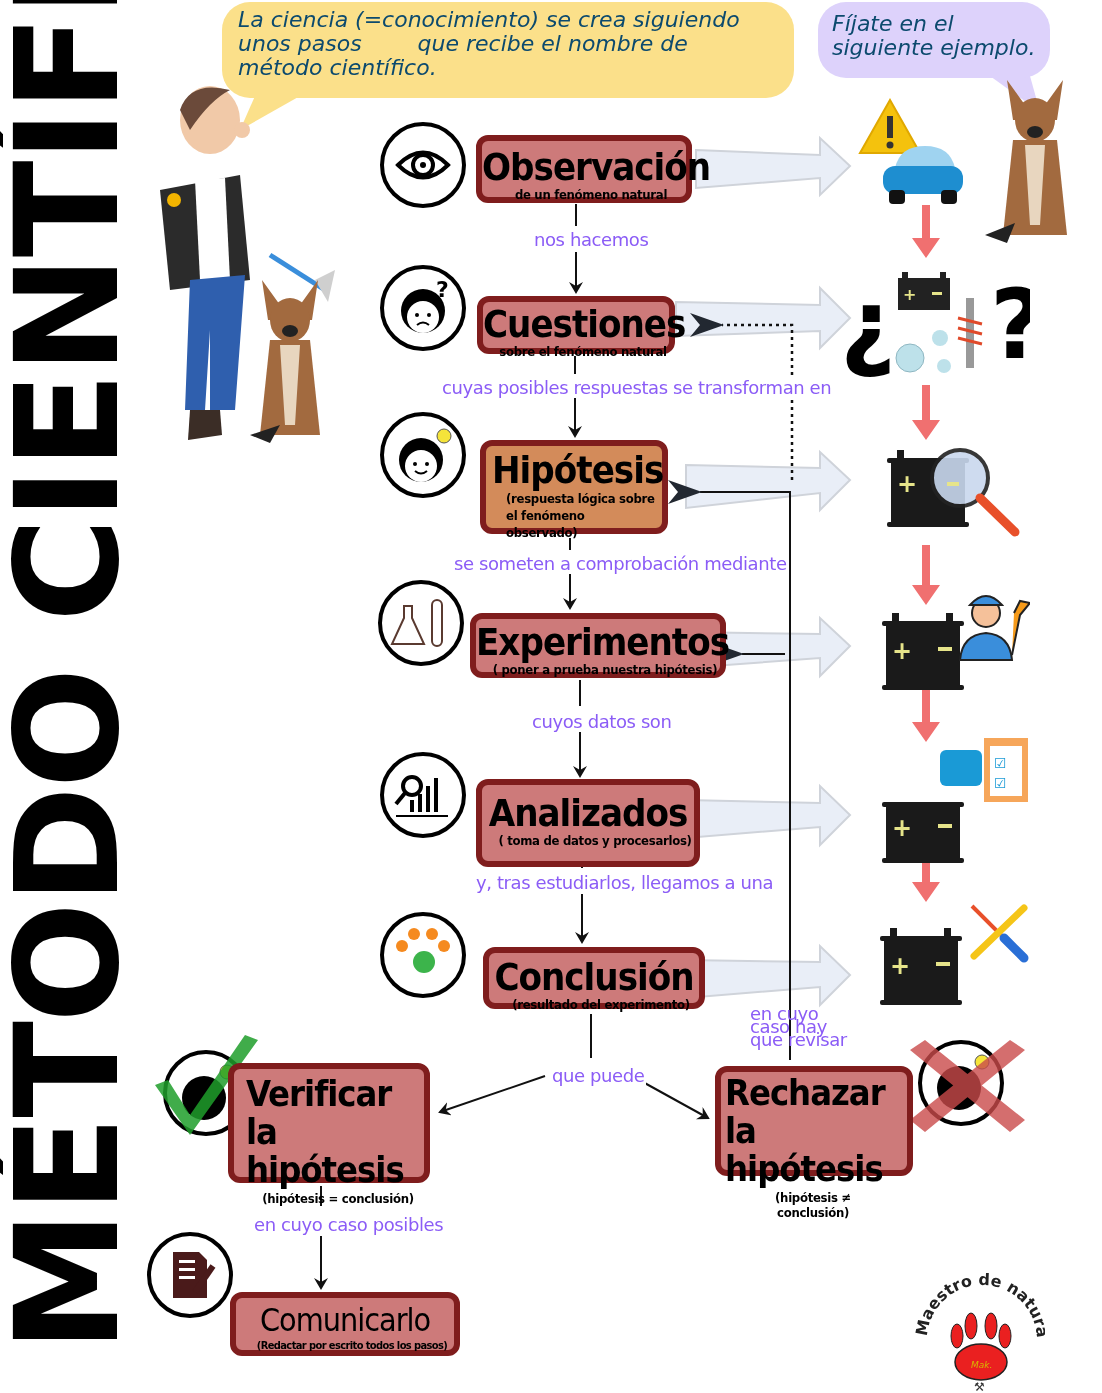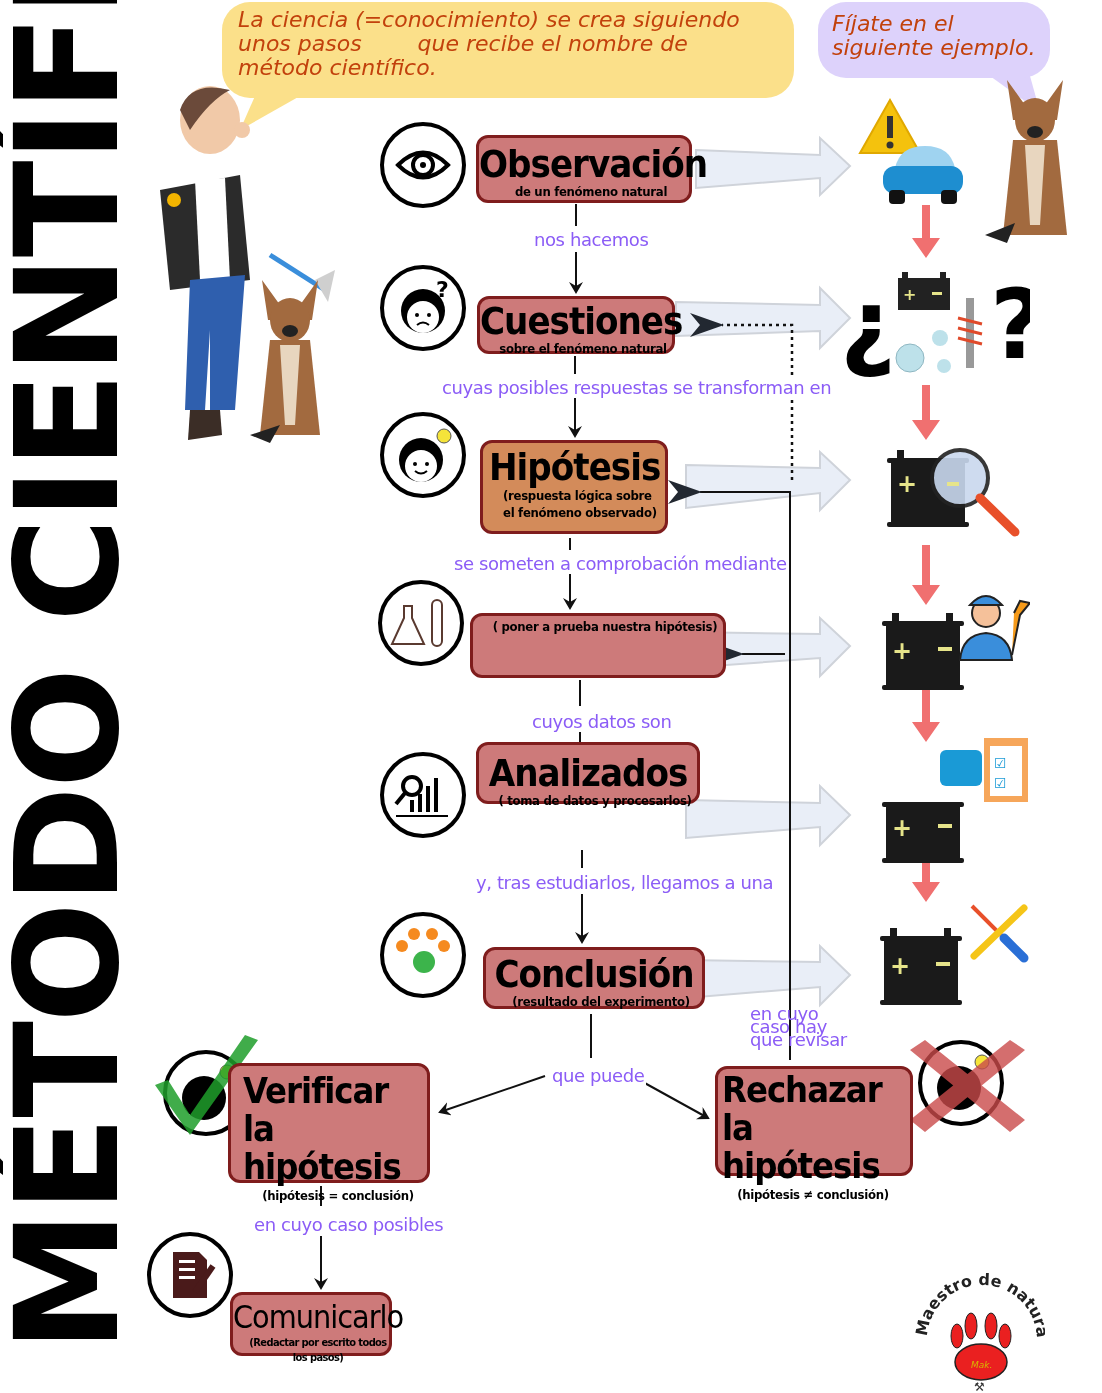--- a/index.html
+++ b/index.html
@@ -1,22 +1,22 @@
 <!DOCTYPE html>
 <html><head>
 <meta charset="utf-8">
 <style>
   html, body { margin:0; padding:0; background:#fff; }
   body { width:1102px; height:1393px; position:relative; overflow:hidden; font-family:"DejaVu Sans", sans-serif; }
   .abs { position:absolute; }
   .vtitle { position:absolute; left:-582px; top:642px; width:1300px; height:120px; transform:rotate(-90deg); transform-origin:center; font-family:"DejaVu Sans", sans-serif; font-weight:bold; font-size:142px; line-height:120px; letter-spacing:-2px; text-align:center; color:#000; white-space:nowrap; }
-  .bubble { position:absolute; border-radius:28px; font-family:"DejaVu Sans", sans-serif; font-style:italic; color:#c2410c; }
+  .bubble { position:absolute; border-radius:28px; font-family:"DejaVu Sans", sans-serif; font-style:italic; color:#0c4a6e; }
   .bubble-yellow { left:222px; top:2px; width:572px; height:96px; background:#fbe08a; font-size:22px; line-height:24px; padding:6px 16px; box-sizing:border-box; }
   .bubble-purple { left:818px; top:2px; width:232px; height:76px; background:#ddd2fb; font-size:22px; line-height:24px; padding:10px 14px; box-sizing:border-box; }
-  .step { position:absolute; background:#cd7a7a; border:3px solid #7f1d1d; border-radius:12px; text-align:center; color:#000; font-family:"DejaVu Sans Condensed","DejaVu Sans", sans-serif; box-sizing:border-box; }
+  .step { position:absolute; background:#cd7a7a; border:6px solid #7f1d1d; border-radius:12px; text-align:center; color:#000; font-family:"DejaVu Sans Condensed","DejaVu Sans", sans-serif; box-sizing:border-box; }
   .step .t { font-weight:bold; font-size:38px; line-height:40px; letter-spacing:-1px; display:block; }
   .step .s { font-weight:bold; font-size:13px; line-height:15px; display:block; letter-spacing:-0.3px;margin-left:14px; }
   .step.orange { background:#d38b5a; }
   .conn { position:absolute; font-family:"DejaVu Sans", sans-serif; font-size:18px; color:#8b5cf6; background:#fff; padding:0 2px; white-space:nowrap; letter-spacing:-0.4px; }
   .iconcircle { position:absolute; width:86px; height:86px; border:4px solid #000; border-radius:50%; background:#fff; box-sizing:border-box; }
   svg.overlay { position:absolute; left:0; top:0; }
 </style>
 </head>
 <body>
 
@@ -207,25 +207,26 @@
 </div>
 <div class="conn" style="left:440px;top:377px">cuyas posibles respuestas se transforman en</div>
 
 <div class="step orange" style="left:480px;top:440px;width:188px;height:94px;padding:4px 6px 0">
   <span class="t">Hipótesis</span>
   <span class="s" style="text-align:left;font-size:13px;line-height:17px">(respuesta lógica sobre el fenómeno observado)</span>
 </div>
 <div class="conn" style="left:452px;top:553px">se someten a comprobación mediante</div>
 
 <div class="step" style="left:470px;top:613px;width:256px;height:65px;padding-top:3px">
+  <span class="t">Experimentos</span>
   <span class="s">( poner a prueba nuestra hipótesis)</span>
 </div>
 <div class="conn" style="left:530px;top:711px">cuyos datos son</div>
 
-<div class="step" style="left:476px;top:742px;width:224px;height:62px;padding-top:8px">
+<div class="step" style="left:476px;top:779px;width:224px;height:88px;padding-top:8px">
   <span class="t">Analizados</span>
   <span class="s">( toma de datos y procesarlos)</span>
 </div>
 <div class="conn" style="left:474px;top:872px">y, tras estudiarlos, llegamos a una</div>
 
 <div class="step" style="left:483px;top:947px;width:222px;height:62px;padding-top:4px">
   <span class="t">Conclusión</span>
   <span class="s">(resultado del experimento)</span>
 </div>
 <div class="conn" style="left:550px;top:1065px">que puede</div>
@@ -234,21 +235,21 @@
 <div class="step" style="left:228px;top:1063px;width:202px;height:120px;padding:6px 8px 0 12px;text-align:left">
   <span class="t" style="font-size:36px;line-height:38px">Verificar la hipótesis</span>
   <span class="s" style="text-align:center;margin-top:2px">(hipótesis = conclusión)</span>
 </div>
 <div class="step" style="left:715px;top:1066px;width:198px;height:110px;padding:2px 20px 0 4px;text-align:left">
   <span class="t" style="font-size:36px;line-height:38px">Rechazar la hipótesis</span>
   <span class="s" style="text-align:center;margin-top:2px">(hipótesis ≠ conclusión)</span>
 </div>
 <div class="conn" style="left:252px;top:1214px">en cuyo caso posibles</div>
 
-<div class="step" style="left:230px;top:1292px;width:162px;height:64px;padding-top:4px">
+<div class="step" style="left:230px;top:1292px;width:230px;height:64px;padding-top:4px">
   <span class="t" style="font-weight:normal;font-size:32px;line-height:36px">Comunicarlo</span>
   <span class="s" style="font-size:11px;letter-spacing:-0.6px">(Redactar por escrito todos los pasos)</span>
 </div>
 
 <svg class="abs" style="left:855px;top:98px" width="110" height="110">
   <path d="M35,2 L65,55 L5,55 Z" fill="#f4c20d" stroke="#e0a800" stroke-width="2"></path>
   <rect x="32" y="18" width="6" height="22" fill="#333"></rect>
     <circle cx="35" cy="47" r="3.5" fill="#333"></circle>
   <path d="M40,70 Q45,48 70,48 Q95,48 100,70 Z" fill="#9fd3f0"></path>
   <rect x="28" y="68" width="80" height="28" rx="12" fill="#1e8ed0"></rect>

